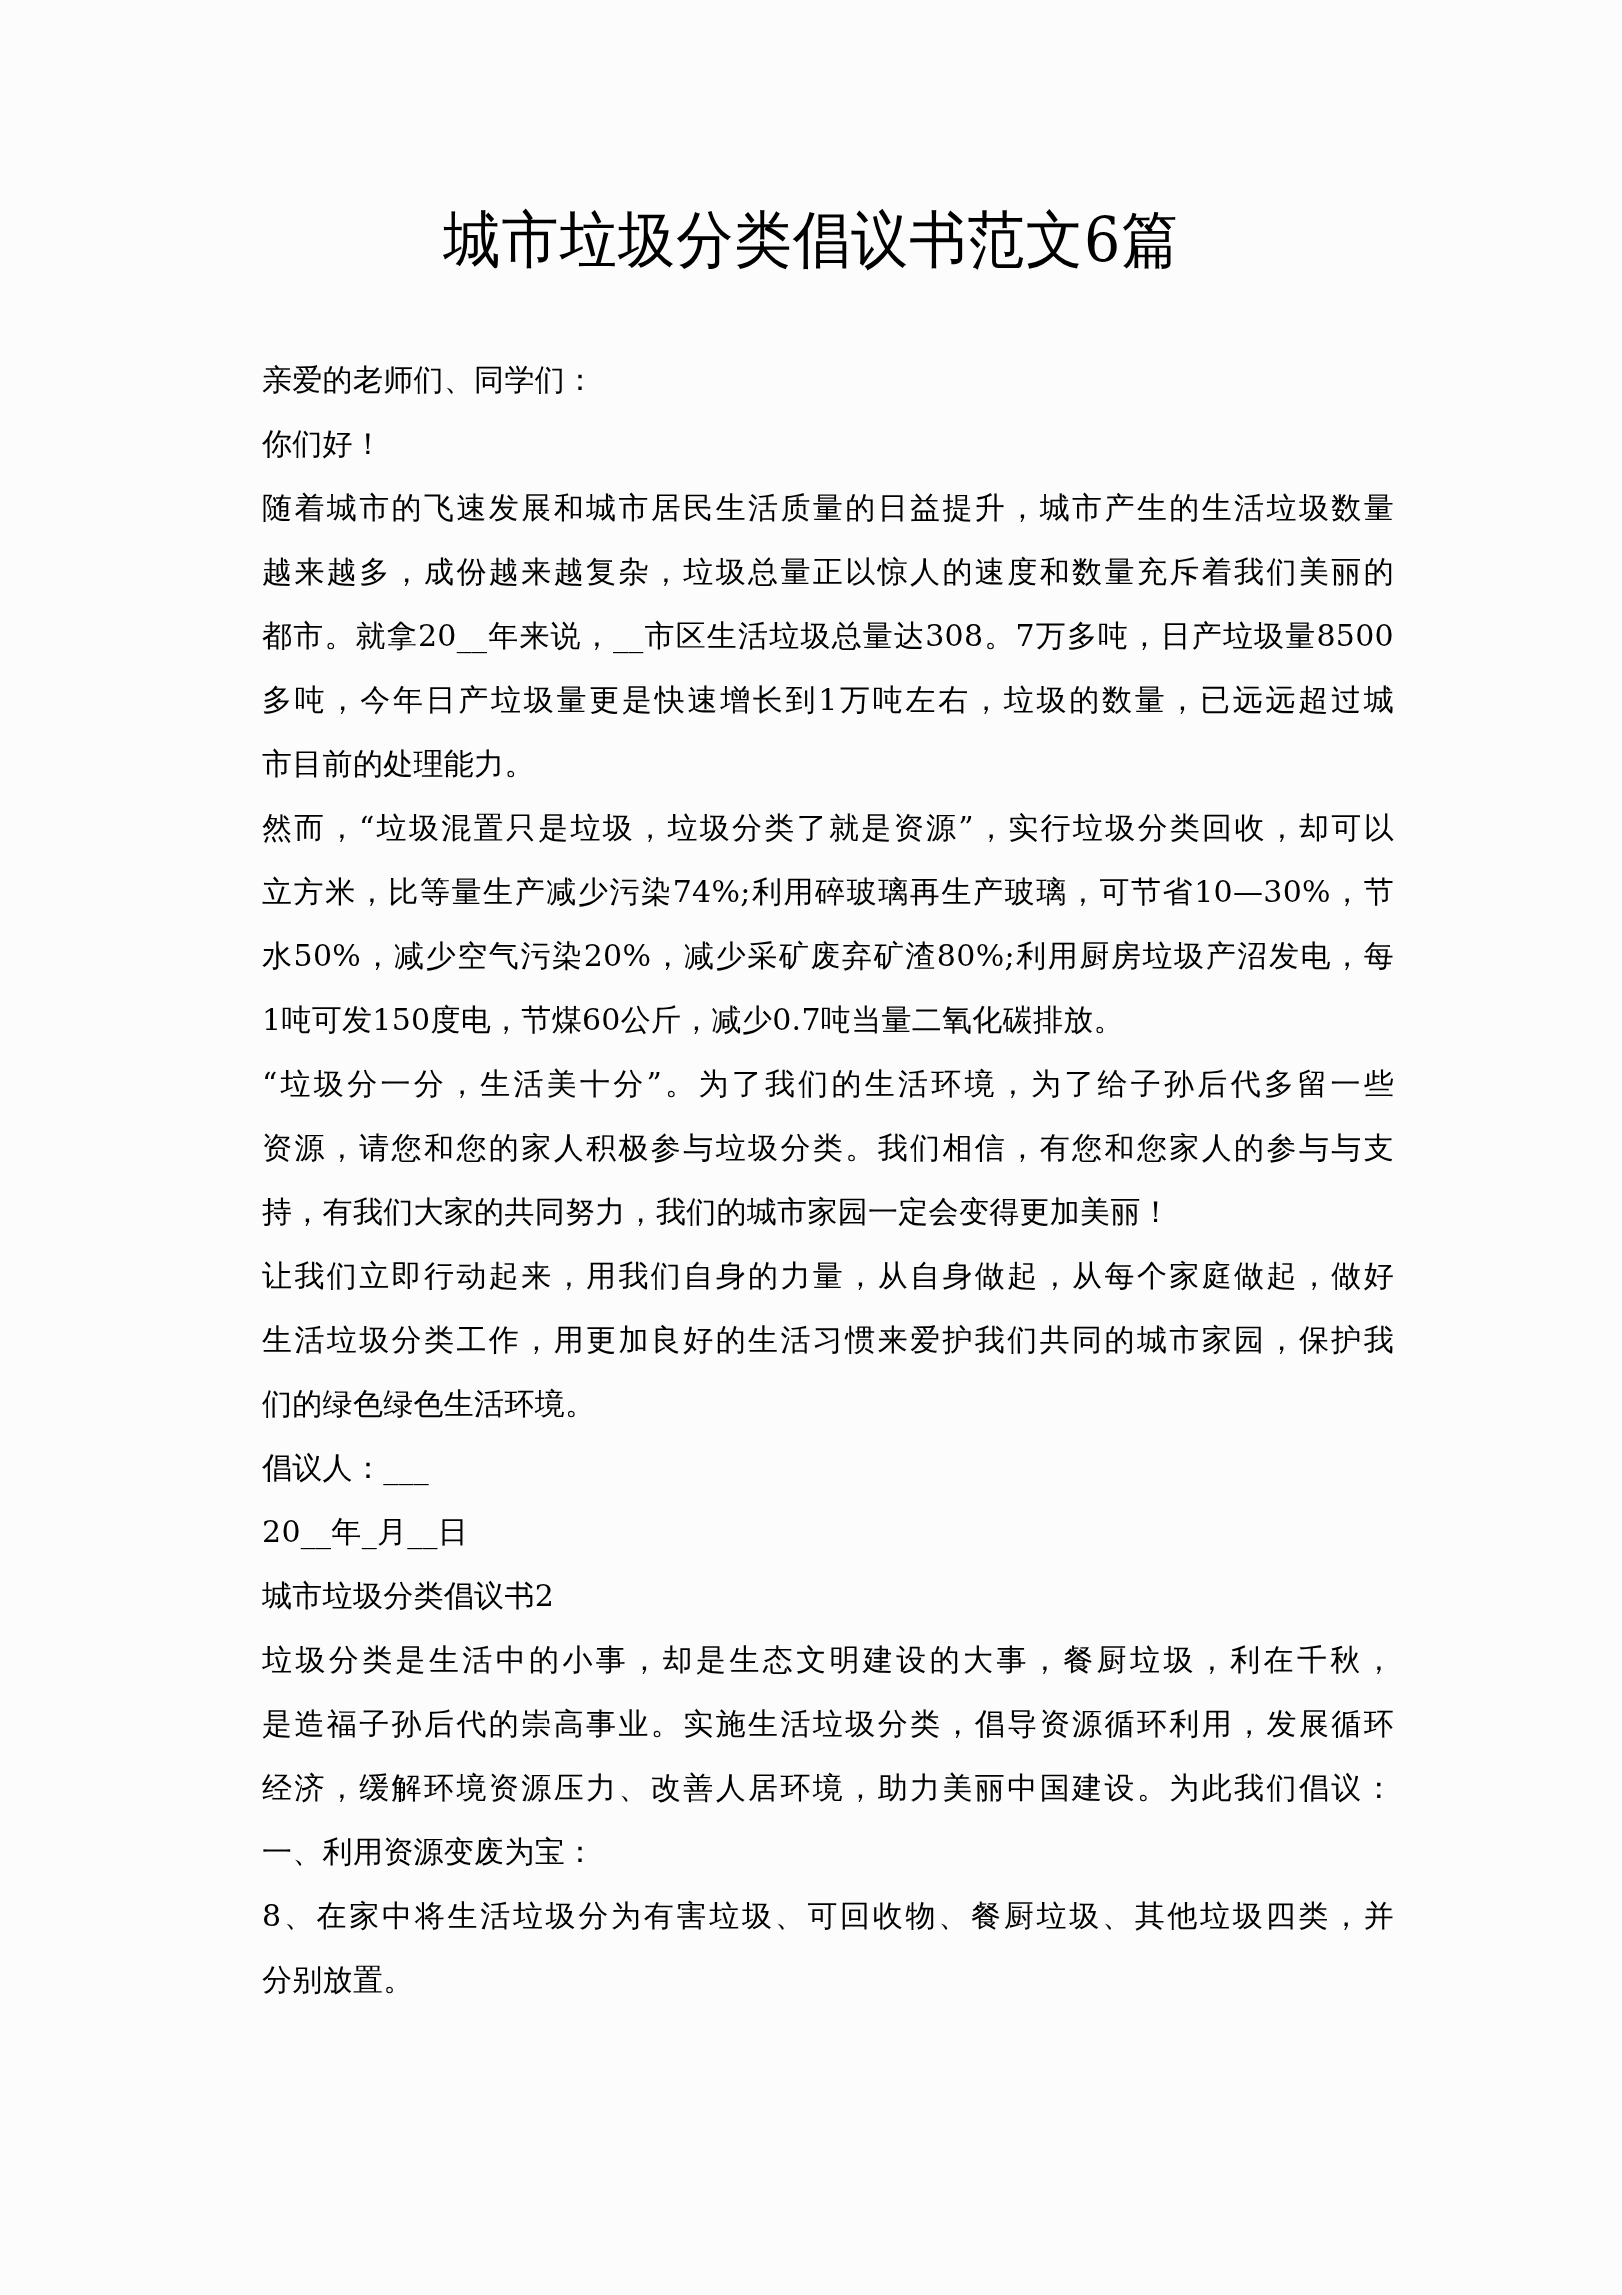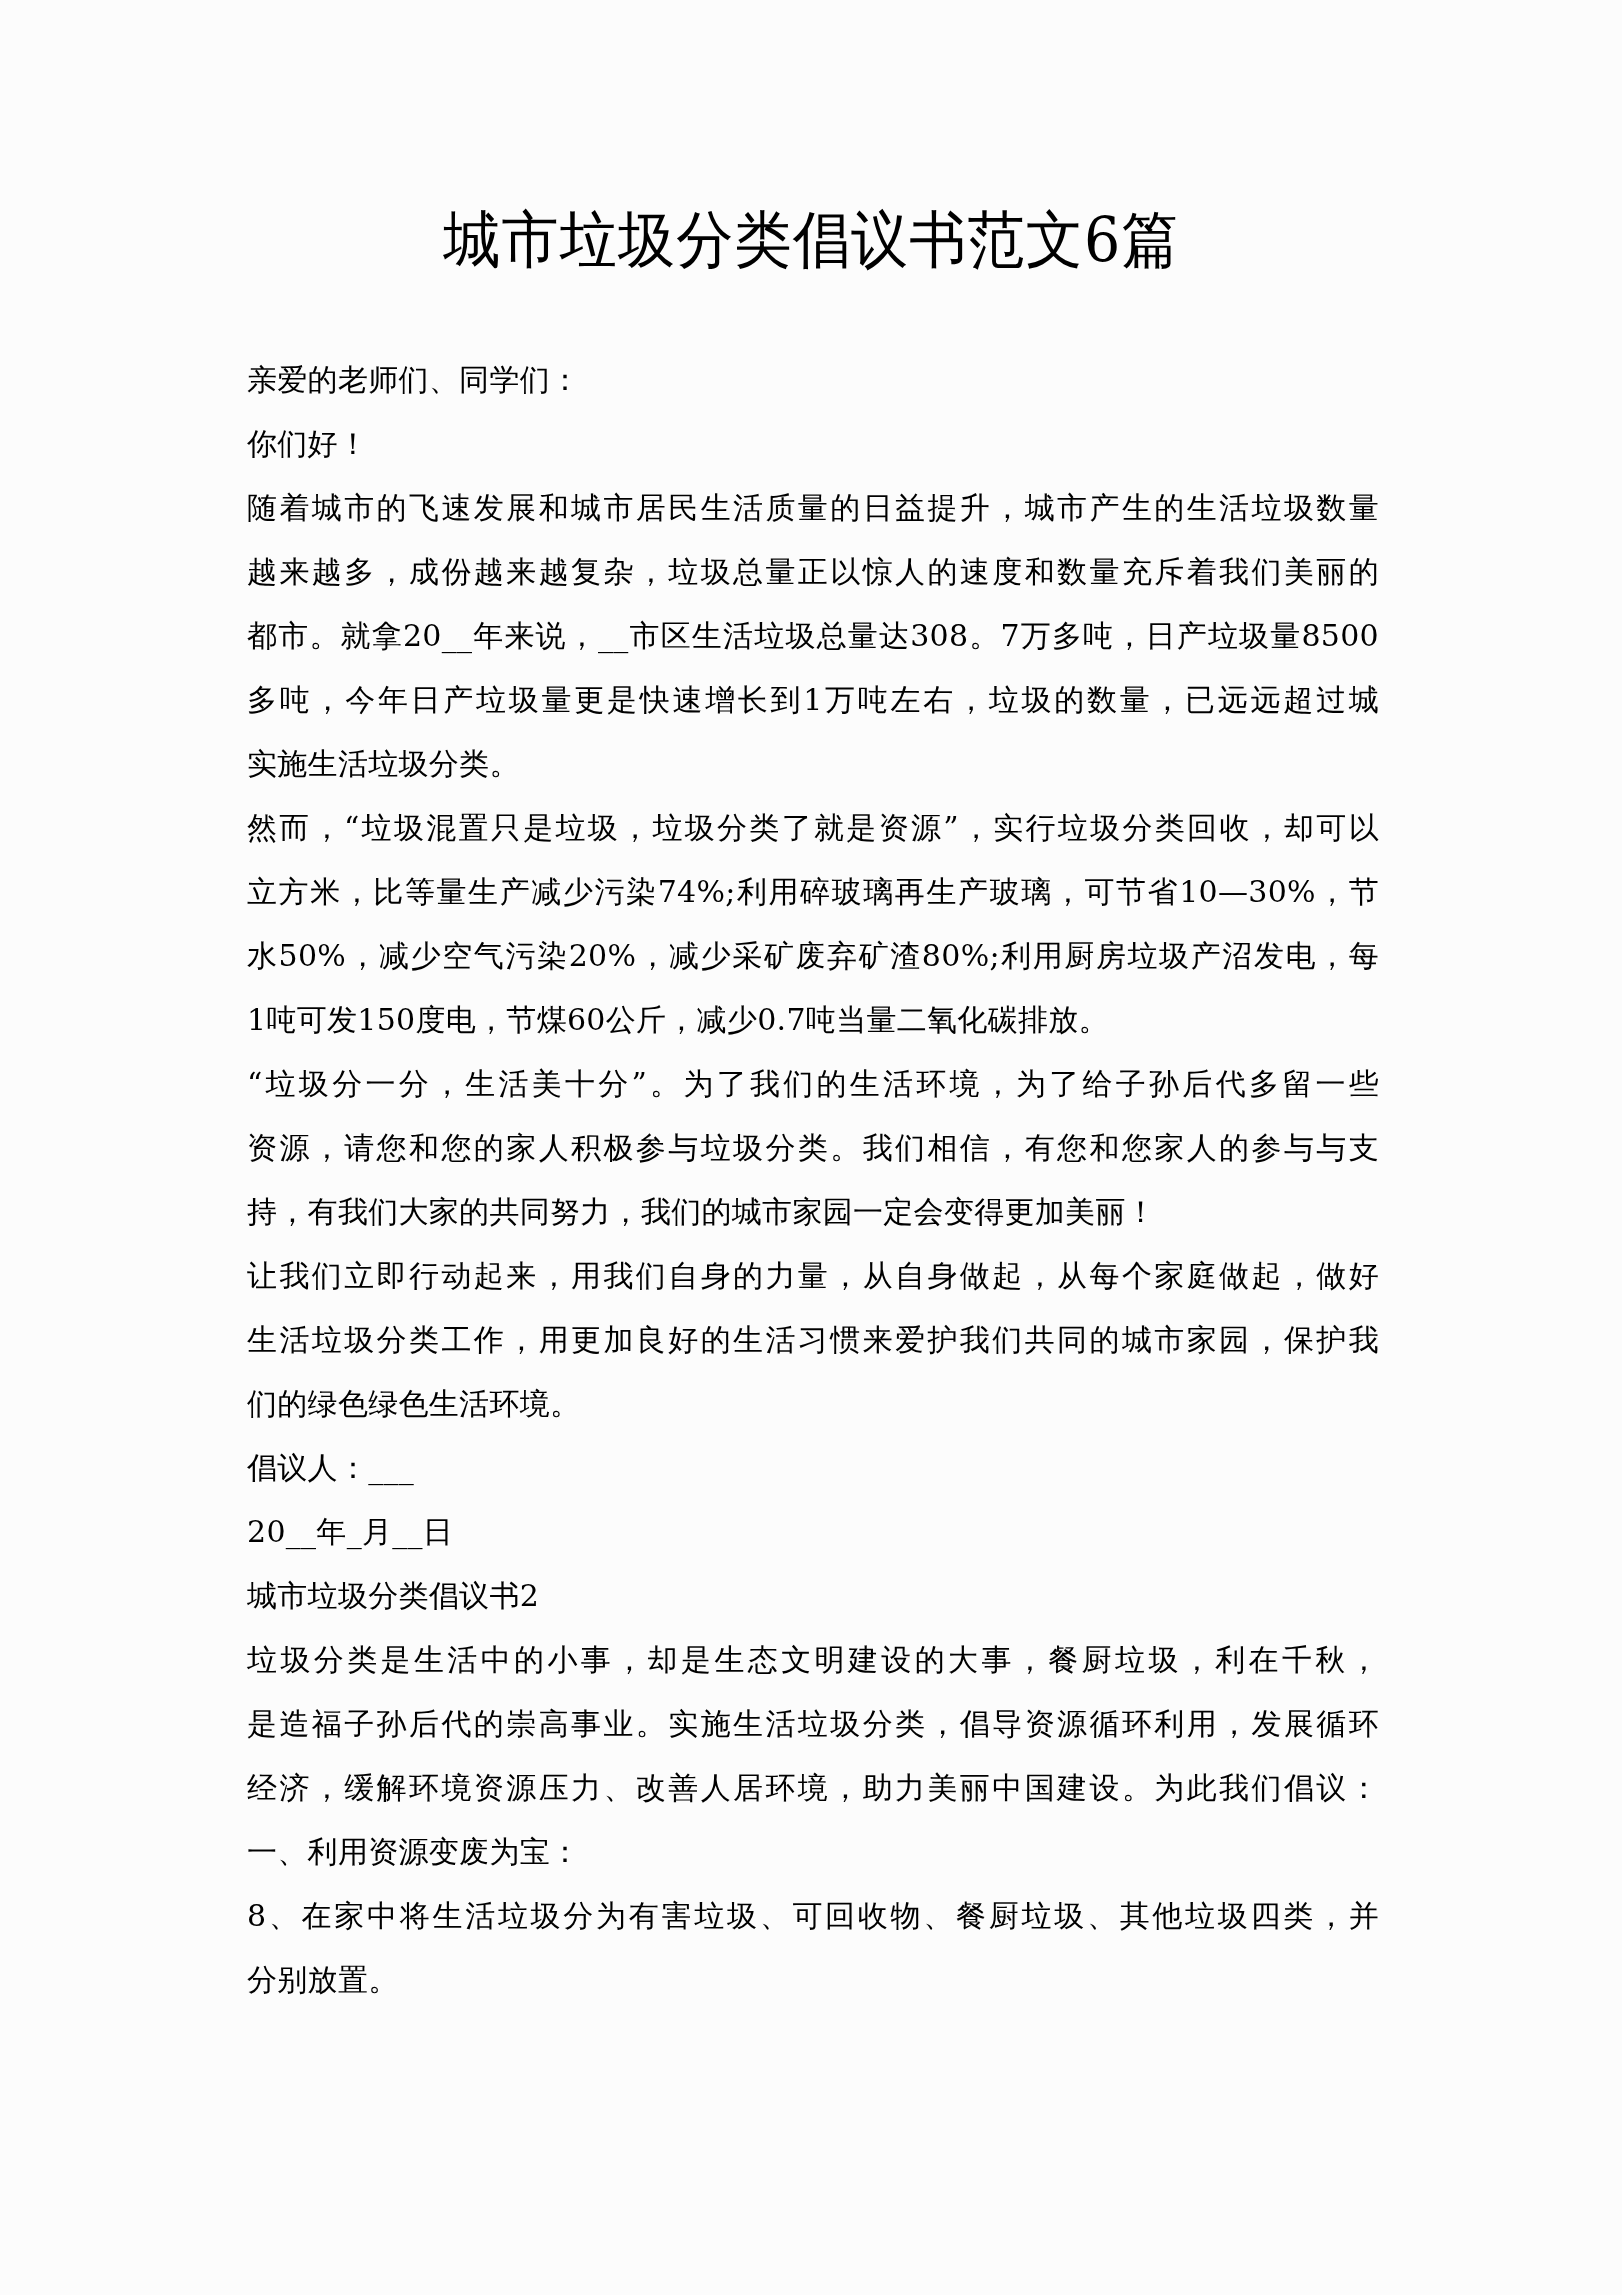--- a/index.html
+++ b/index.html
@@ -32,21 +32,21 @@
       text-align: center;
       font-size: 62px;
       line-height: 79px;
       font-family: "DejaVu Serif", "Liberation Serif", serif;
       letter-spacing: 1.3px;
       transform: scaleX(0.92);
       transform-origin: center;
     }
     .body-text {
       position: absolute;
-      left: 247px;
+      left: 262px;
       top: 348px;
       width: 1132px;
     }
     .line {
       height: 64px;
       line-height: 64px;
       font-size: 30px;
       white-space: nowrap;
       letter-spacing: 0.3px;
       text-align: justify;
@@ -63,21 +63,21 @@
 <div class="page">
   <div class="title">城市垃圾分类倡议书范文6篇</div>
 
   <div class="body-text">
     <div class="line last">亲爱的老师们、同学们：</div>
     <div class="line last">你们好！</div>
     <div class="line" style="display: block; text-align: justify; text-align-last: justify;">随着城市的飞速发展和城市居民生活质量的日益提升，城市产生的生活垃圾数量</div>
     <div class="line" style="display: block; text-align: justify; text-align-last: justify;">越来越多，成份越来越复杂，垃圾总量正以惊人的速度和数量充斥着我们美丽的</div>
     <div class="line" style="display: block; text-align: justify; text-align-last: justify;">都市。就拿20__年来说，__市区生活垃圾总量达308。7万多吨，日产垃圾量8500</div>
     <div class="line" style="display: block; text-align: justify; text-align-last: justify;">多吨，今年日产垃圾量更是快速增长到1万吨左右，垃圾的数量，已远远超过城</div>
-    <div class="line last">实施生活垃圾分类。</div>
+    <div class="line last">市目前的处理能力。</div>
     <div class="line" style="display: block; text-align: justify; text-align-last: justify;">然而，“垃圾混置只是垃圾，垃圾分类了就是资源”，实行垃圾分类回收，却可以</div>
     <div class="line" style="display: block; text-align: justify; text-align-last: justify;">立方米，比等量生产减少污染74%;利用碎玻璃再生产玻璃，可节省10—30%，节</div>
     <div class="line" style="display: block; text-align: justify; text-align-last: justify;">水50%，减少空气污染20%，减少采矿废弃矿渣80%;利用厨房垃圾产沼发电，每</div>
     <div class="line last">1吨可发150度电，节煤60公斤，减少0.7吨当量二氧化碳排放。</div>
     <div class="line" style="display: block; text-align: justify; text-align-last: justify;">“垃圾分一分，生活美十分”。为了我们的生活环境，为了给子孙后代多留一些</div>
     <div class="line" style="display: block; text-align: justify; text-align-last: justify;">资源，请您和您的家人积极参与垃圾分类。我们相信，有您和您家人的参与与支</div>
     <div class="line last">持，有我们大家的共同努力，我们的城市家园一定会变得更加美丽！</div>
     <div class="line" style="display: block; text-align: justify; text-align-last: justify;">让我们立即行动起来，用我们自身的力量，从自身做起，从每个家庭做起，做好</div>
     <div class="line" style="display: block; text-align: justify; text-align-last: justify;">生活垃圾分类工作，用更加良好的生活习惯来爱护我们共同的城市家园，保护我</div>
     <div class="line last">们的绿色绿色生活环境。</div>

